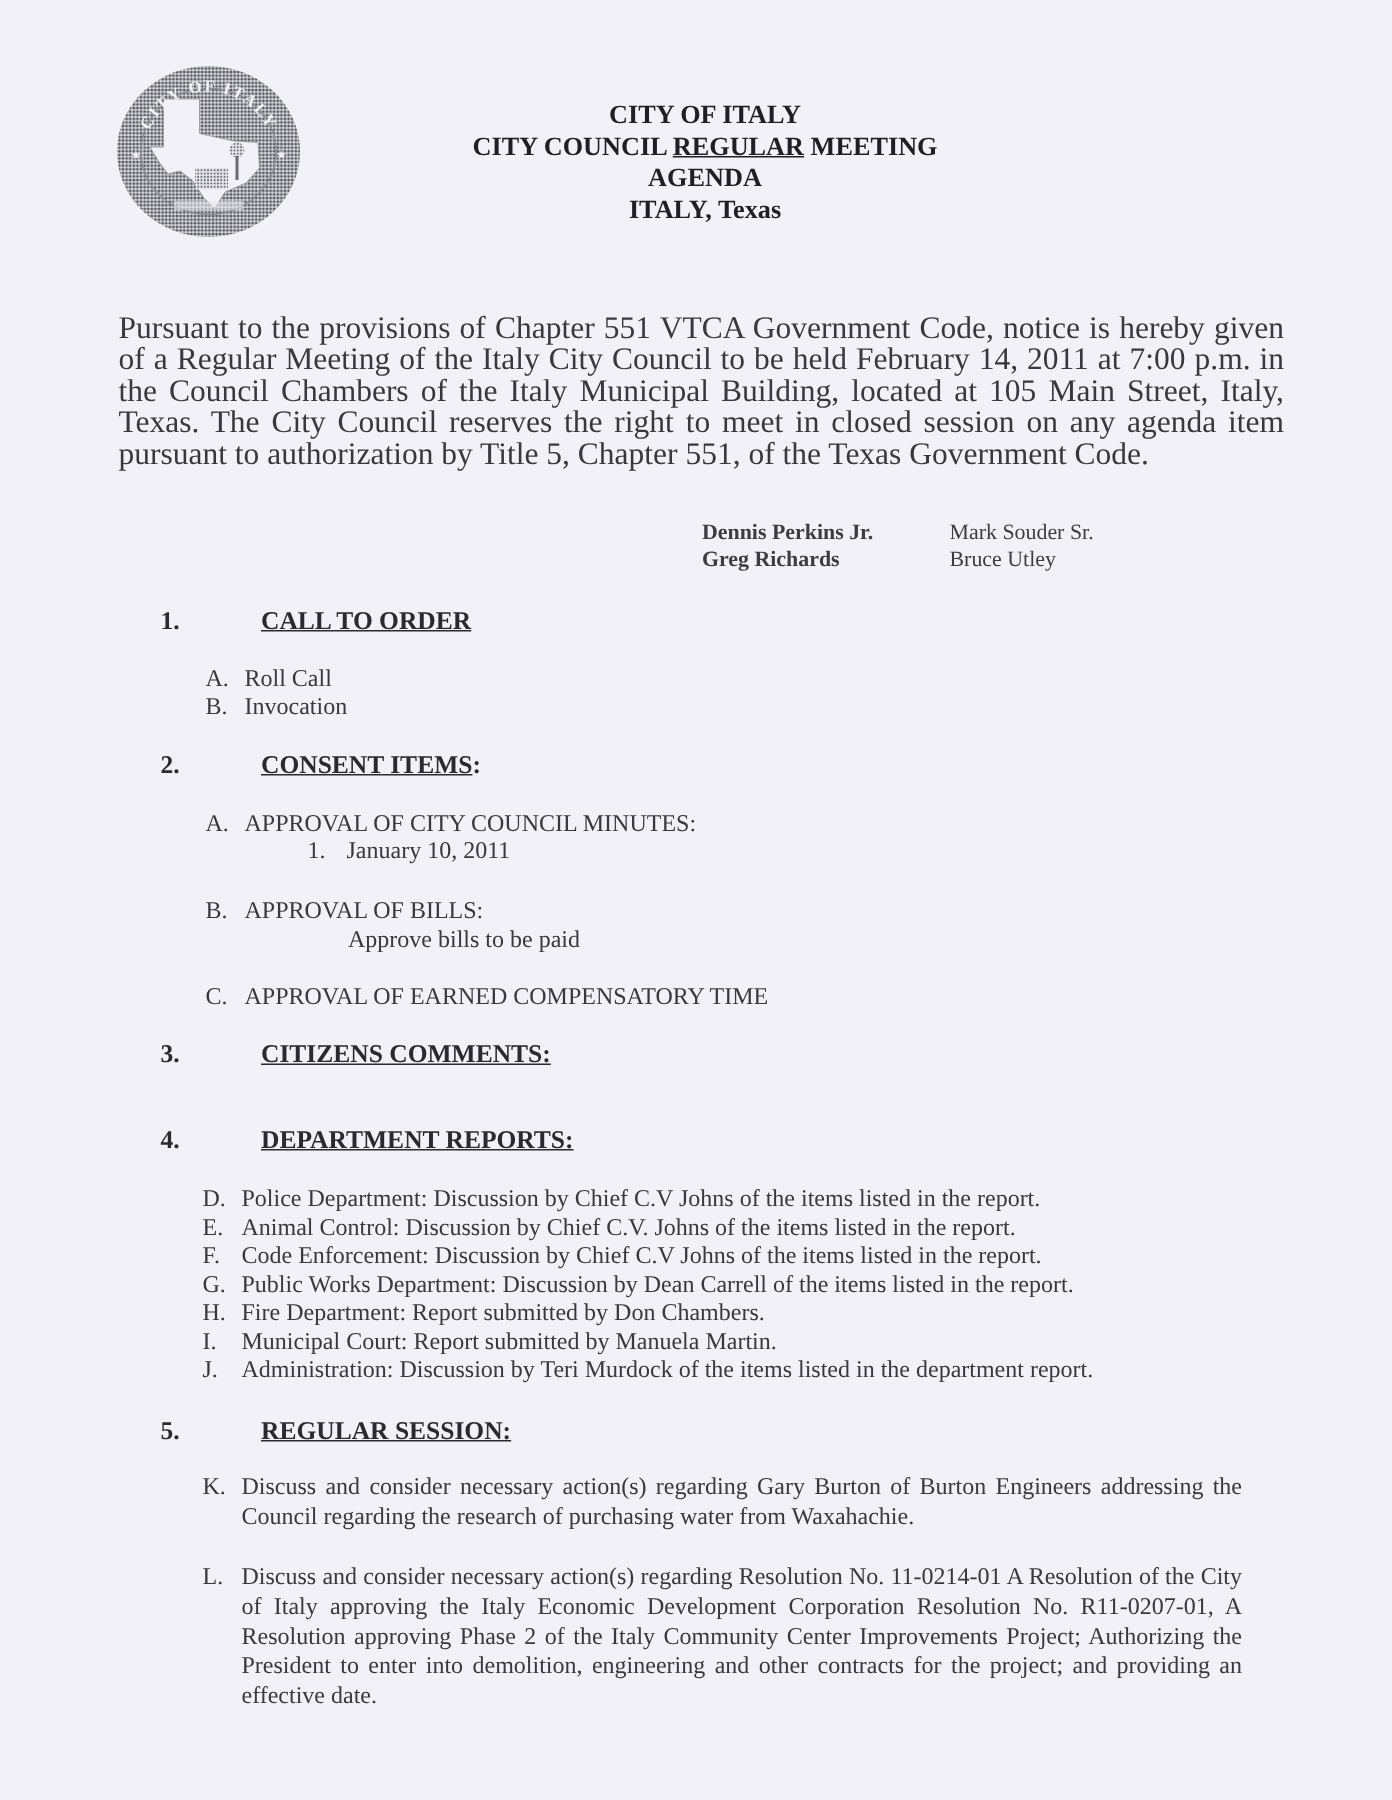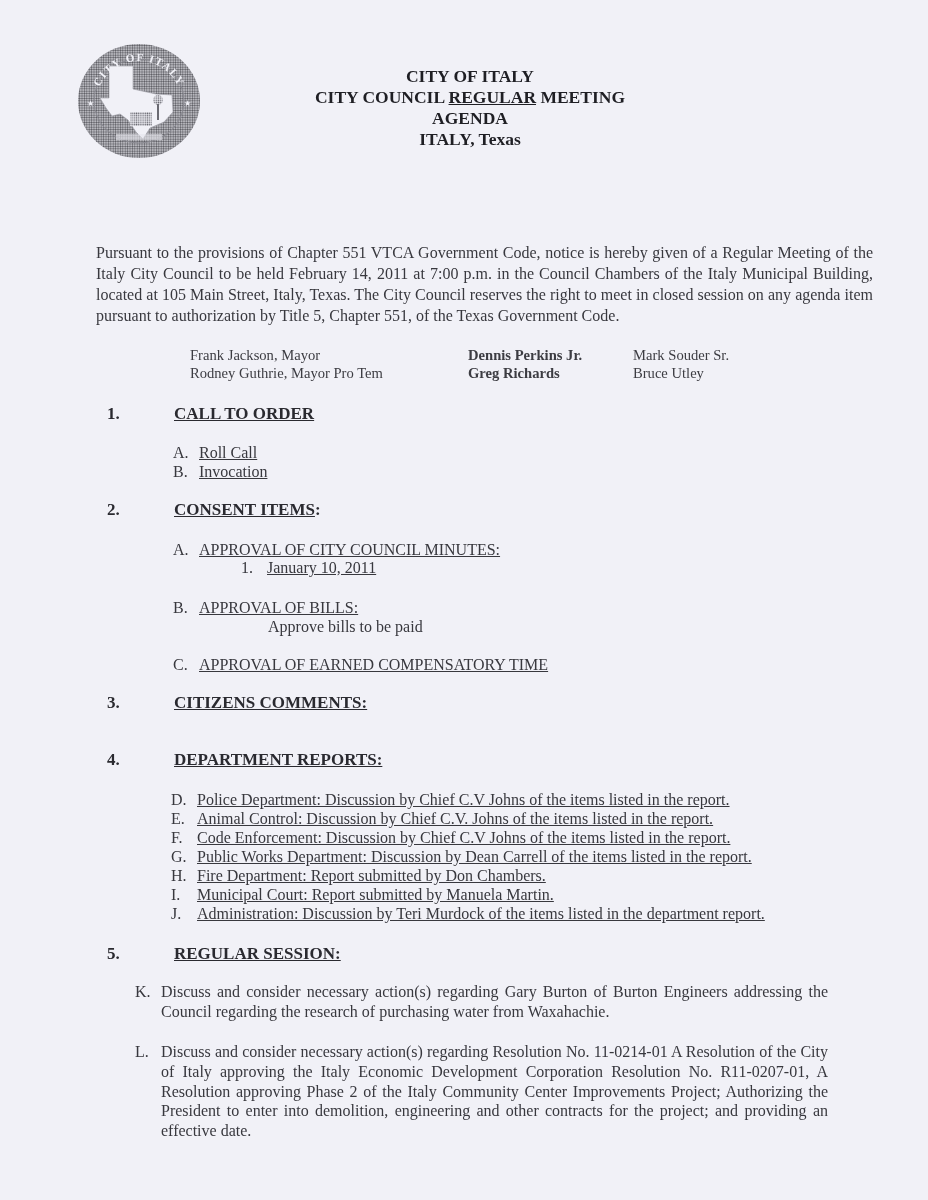--- a/index.html
+++ b/index.html
@@ -11,37 +11,37 @@
     position: relative;
   }
   .page { position: absolute; inset: 0; }
   .seal { position: absolute; left: 76px; top: 42px; width: 126px; height: 118px; }
   .header {
     position: absolute; left: 250px; width: 440px; top: 66px;
     text-align: center; font-weight: bold; font-size: 17.5px; line-height: 21px; color: #1f1f24;
   }
   .header .u { text-decoration: underline; }
   .intro {
-    position: absolute; left: 96px; width: 777px; top: 208px;
-    font-size: 16px; line-height: 21px; text-align: justify; color: #38383e; margin-top: 34px;
+    position: absolute; left: 79px; width: 777px; top: 208px;
+    font-size: 21px; line-height: 21px; text-align: justify; color: #38383e;
   }
   .members {
     position: absolute; top: 346px; font-size: 14.6px; line-height: 18px; color: #3c3c42;
   }
   .sec-title {
     position: absolute; font-weight: bold; font-size: 17px; color: #2a2a30;
   }
   .sec-title .num { position: absolute; left: 0; }
   .sec-title .ttl { position: absolute; left: 28px; white-space: nowrap; }
   .sec-title .ttl .ul { text-decoration: underline; margin-left: 39px; }
   .item {
-    position: absolute; font-size: 16px; line-height: 19.5px; color: #38383e; margin-left: 36px;
+    position: absolute; font-size: 16px; line-height: 19.5px; color: #38383e;
   }
   .item .letter { position: absolute; left: 0; }
-  .item .txt { position: absolute; left: 26px; white-space: nowrap; text-decoration: underline; }
+  .item .txt { position: absolute; left: 26px; white-space: nowrap; }
   .para {
     position: absolute; left: 135px; width: 693px; font-size: 16px; line-height: 19.8px;
     color: #38383e; text-align: justify;
   }
   .para .letter { position: absolute; left: 0; top: 0; }
   .para .txt { display: block; margin-left: 26px; font-family: Liberation Serif, serif; }
 </style>
 </head>
 <body>
 
@@ -77,24 +77,20 @@
 
   <div class="header">
     <div>CITY OF ITALY</div>
     <div><span>CITY COUNCIL </span><span class="u">REGULAR</span><span> MEETING</span></div>
     <div>AGENDA</div>
     <div>ITALY, Texas</div>
   </div>
 
   <div class="intro">Pursuant to the provisions of Chapter 551 VTCA Government Code, notice is hereby given of a Regular Meeting of the Italy City Council to be held February 14, 2011 at 7:00 p.m. in the Council Chambers of the Italy Municipal Building, located at 105 Main Street, Italy, Texas.  The City Council reserves the right to meet in closed session on any agenda item pursuant to authorization by Title 5, Chapter 551, of the Texas Government Code.</div>
 
-  <div class="members" style="left:190px;">
-    <div>Frank Jackson, Mayor</div>
-    <div>Rodney Guthrie, Mayor Pro Tem</div>
-  </div>
   <div class="members" style="left:468px;font-weight:bold;">
     <div>Dennis Perkins Jr.</div>
     <div>Greg Richards</div>
   </div>
   <div class="members" style="left:633px;">
     <div>Mark Souder Sr.</div>
     <div>Bruce Utley</div>
   </div>
 
   <div class="sec-title" style="left:107px; top:404px;">

